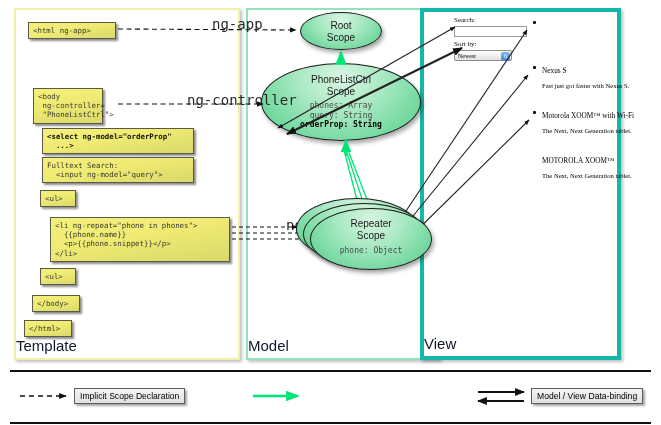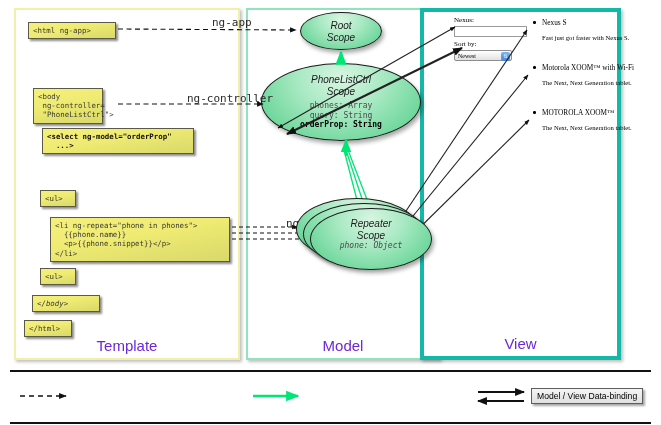--- a/index.html
+++ b/index.html
@@ -22,22 +22,21 @@
     box-shadow: 2px 2px 3px rgba(0,0,0,0.25);
   }
   #col-template { left: 14px;  top: 8px;  width: 226px; height: 352px;
                   border: 2px solid #f2f0a8; }
   #col-model    { left: 246px; top: 8px;  width: 194px; height: 352px;
                   border: 2px solid #8fe3bd; }
   #col-view     { left: 420px; top: 8px;  width: 201px; height: 352px;
                   border: 4px solid #14b8a6; }
   .column-label {
     position: absolute; bottom: 4px; left: 0; width: 100%;
-    text-align: center;
-    font-size: 15px; color: #6d28d9;
+    font-size: 15px; color: #0f172a;
     font-family: "Liberation Sans", sans-serif;
     margin-top: 45px;
   }
 
   
   .codebox {
     position: absolute;
     background: linear-gradient(170deg,#f4f07c 0%, #eeea72 45%, #d9d96a 100%);
     border: 1px solid #5a5a46;
     box-shadow: 2px 2px 2px rgba(0,0,0,0.45);
@@ -58,21 +57,20 @@
     background: radial-gradient(ellipse at 50% 18%, #d8f5e2 0%, #a9e9c3 38%, #6fd79c 78%, #55c98b 100%);
     box-shadow: 2px 3px 4px rgba(0,0,0,0.35);
     text-align: center;
     color: #1b1b1b;
   }
   .scope .title {
     font-family: "Liberation Sans", sans-serif;
     font-size: 10px;
     line-height: 11.5px;
     color: #1b1b1b;
-    font-style: italic;
   }
   .scope .props {
     font-family: "DejaVu Sans Mono", monospace;
     font-size: 8px;
     line-height: 9.6px;
     color: #4a4a4a;
     white-space: pre;
     text-align: center;
   }
 
@@ -93,28 +91,28 @@
   }
   #sort-select .arrowbox {
     position: absolute; right: 1px; top: 1px; width: 9px; height: 9px;
     border-radius: 2px;
     background: linear-gradient(#7fb6f0,#3f86dd);
     color: #fff; font-size: 5px; text-align: center; line-height: 9px;
   }
   .phone-item { position: absolute; left: 96px; }
   .phone-bullet { position: absolute; left: -9px; top: 3px;
                   width: 2.5px; height: 2.5px; background: #000; border-radius: 50%; }
-  .phone-name { font-size: 7.3px; line-height: 9px; white-space: nowrap; }
+  .phone-name { font-size: 7.3px; line-height: 9px; white-space: nowrap; margin-top: 48px; }
   .phone-snippet { font-size: 6.6px; line-height: 9px; margin-top: 6px; white-space: nowrap; }
 
   
   .arrow-label {
     position: absolute;
     font-family: "DejaVu Sans Mono", monospace;
-    font-size: 11px;
+    font-size: 14px;
     color: #2a2a2a;
     white-space: nowrap;
     padding-left: 41px;
   }
 
   
   #wires { position: absolute; left: 0; top: 0; width: 661px; height: 425px;
            pointer-events: none; }
 
   
@@ -153,31 +151,33 @@
 
   <div class="codebox" style="left:28px;  top:22px;  width:88px;">&lt;html ng-app&gt;</div>
 
   <div class="codebox" style="left:33px;  top:88px;  width:70px;">&lt;body
  ng-controller=
  "PhoneListCtrl"&gt;</div>
 
   <div class="codebox bold" style="left:42px; top:128px; width:152px;">&lt;select ng-model="orderProp"
   ...&gt;</div>
 
+  <div class="codebox" style="left:42px;  top:157px; width:152px;">Fulltext Search:
+  &lt;input ng-model="query"&gt;</div>
 
   <div class="codebox" style="left:40px;  top:190px; width:36px;">&lt;ul&gt;</div>
 
   <div class="codebox" style="left:50px;  top:217px; width:180px;">&lt;li ng-repeat="phone in phones"&gt;
   {{phone.name}}
   &lt;p&gt;{{phone.snippet}}&lt;/p&gt;
 &lt;/li&gt;</div>
 
   <div class="codebox" style="left:40px;  top:268px; width:36px;">&lt;ul&gt;</div>
 
-  <div class="codebox" style="left:32px;  top:295px; width:68px;font-style:italic;">&lt;/body&gt;</div>
+  <div class="codebox" style="left:32px;  top:295px; width:48px;">&lt;/body&gt;</div>
 
   <div class="codebox" style="left:24px;  top:320px; width:48px;">&lt;/html&gt;</div>
 
   <div class="scope" style="left:300px; top:12px; width:82px; height:38px;">
     <div class="title" style="margin-top:7px; white-space:pre;">Root
 Scope</div>
   </div>
 
   <div class="scope" style="left:261px; top:63px; width:160px; height:78px;">
     <div class="title" style="margin-top:10px; white-space:pre;">PhoneListCtrl
@@ -185,26 +185,26 @@
     <div class="props" style="margin-top:4px;">phones: Array
 query: String</div>
     <div class="props" style="font-weight:bold;color:#000;">orderProp: String</div>
   </div>
 
   <div class="scope" style="left:296px; top:198px; width:122px; height:62px; z-index:1;"></div>
   <div class="scope" style="left:303px; top:203px; width:122px; height:62px; z-index:2;"></div>
   <div class="scope" style="left:310px; top:208px; width:122px; height:62px; z-index:3;">
     <div class="title" style="margin-top:9px; white-space:pre;">Repeater
 Scope</div>
-    <div class="props" style="font-style:italic;">phone: Object</div>
+    <div class="props" style="margin-top:5px;">phone: Object</div>
   </div>
 
   <div id="col-view-content" style="position:absolute;left:446px;top:8px;width:201px;height:352px;">
 
-    <div class="view-serif" id="search-label">Nexus:</div>
+    <div class="view-serif" id="search-label">Search:</div>
     <div id="search-input"></div>
 
     <div class="view-serif" id="sort-label">Sort by:</div>
     <div id="sort-select">
       <span>Newest</span>
       <span class="arrowbox">⇅</span>
     </div>
 
     <div class="phone-item view-serif" style="top:10px;">
       <span class="phone-bullet"></span>
@@ -301,16 +301,17 @@
       </defs>
 
       <line x1="20" y1="28" x2="66" y2="28" stroke="#111" stroke-width="1.4" stroke-dasharray="5,4" marker-end="url(#lg-dark)"></line>
 
       <line x1="253" y1="28" x2="298" y2="28" stroke="#00e676" stroke-width="2.4" marker-end="url(#lg-green)"></line>
 
       <line x1="478" y1="24" x2="524" y2="24" stroke="#111" stroke-width="1.8" marker-end="url(#lg-dark)"></line>
       <line x1="524" y1="33" x2="478" y2="33" stroke="#111" stroke-width="1.8" marker-end="url(#lg-dark)"></line>
     </svg>
 
+    <div class="legend-chip" style="left:74px; top:20px;">Implicit Scope Declaration</div>
     <div class="legend-chip" style="left:531px; top:20px;">Model / View Data-binding</div>
   </div>
 
 </div>
 
 </body></html>

